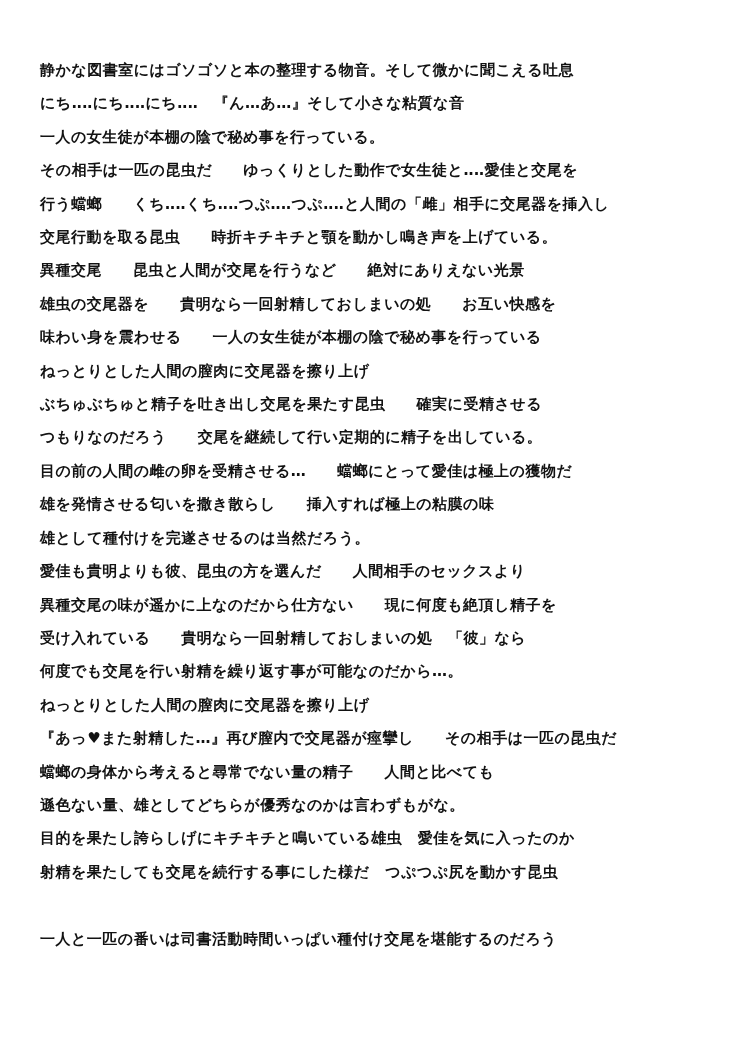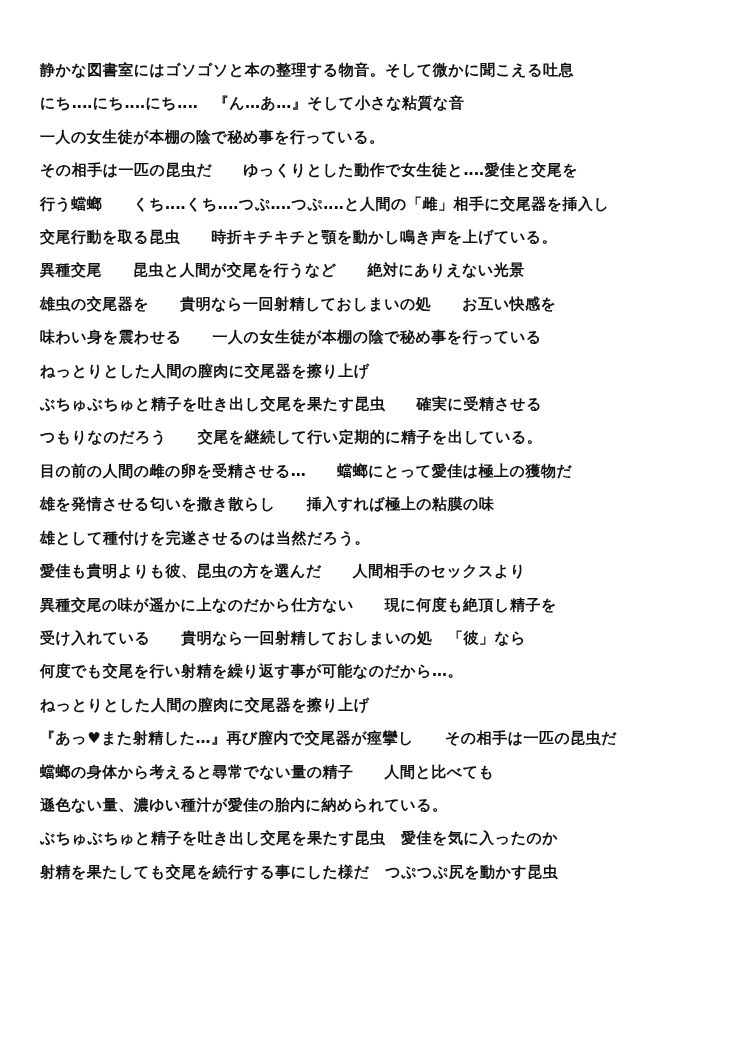--- a/index.html
+++ b/index.html
@@ -56,18 +56,19 @@
       <div class="line">目の前の人間の雌の卵を受精させる…　　蟷螂にとって愛佳は極上の獲物だ</div>
       <div class="line">雄を発情させる匂いを撒き散らし　　挿入すれば極上の粘膜の味</div>
       <div class="line">雄として種付けを完遂させるのは当然だろう。</div>
       <div class="line">愛佳も貴明よりも彼、昆虫の方を選んだ　　人間相手のセックスより</div>
       <div class="line">異種交尾の味が遥かに上なのだから仕方ない　　現に何度も絶頂し精子を</div>
       <div class="line">受け入れている　　貴明なら一回射精しておしまいの処　「彼」なら</div>
       <div class="line">何度でも交尾を行い射精を繰り返す事が可能なのだから…。</div>
       <div class="line">ねっとりとした人間の膣肉に交尾器を擦り上げ</div>
       <div class="line">『あっ♥また射精した…』再び膣内で交尾器が痙攣し　　その相手は一匹の昆虫だ</div>
       <div class="line">蟷螂の身体から考えると尋常でない量の精子　　人間と比べても</div>
-      <div class="line">遜色ない量、濃ゆい種汁が愛佳の胎内に納められている。</div>
-      <div class="line">ぶちゅぶちゅと精子を吐き出し交尾を果たす昆虫　愛佳を気に入ったのか</div>
+      <div class="line">遜色ない量、雄としてどちらが優秀なのかは言わずもがな。</div>
+      <div class="line">目的を果たし誇らしげにキチキチと鳴いている雄虫　愛佳を気に入ったのか</div>
       <div class="line">射精を果たしても交尾を続行する事にした様だ　つぷつぷ尻を動かす昆虫</div>
       <div class="line blank"></div>
+      <div class="line">一人と一匹の番いは司書活動時間いっぱい種付け交尾を堪能するのだろう</div>
     </div>
 </div>
 
 </body></html>

